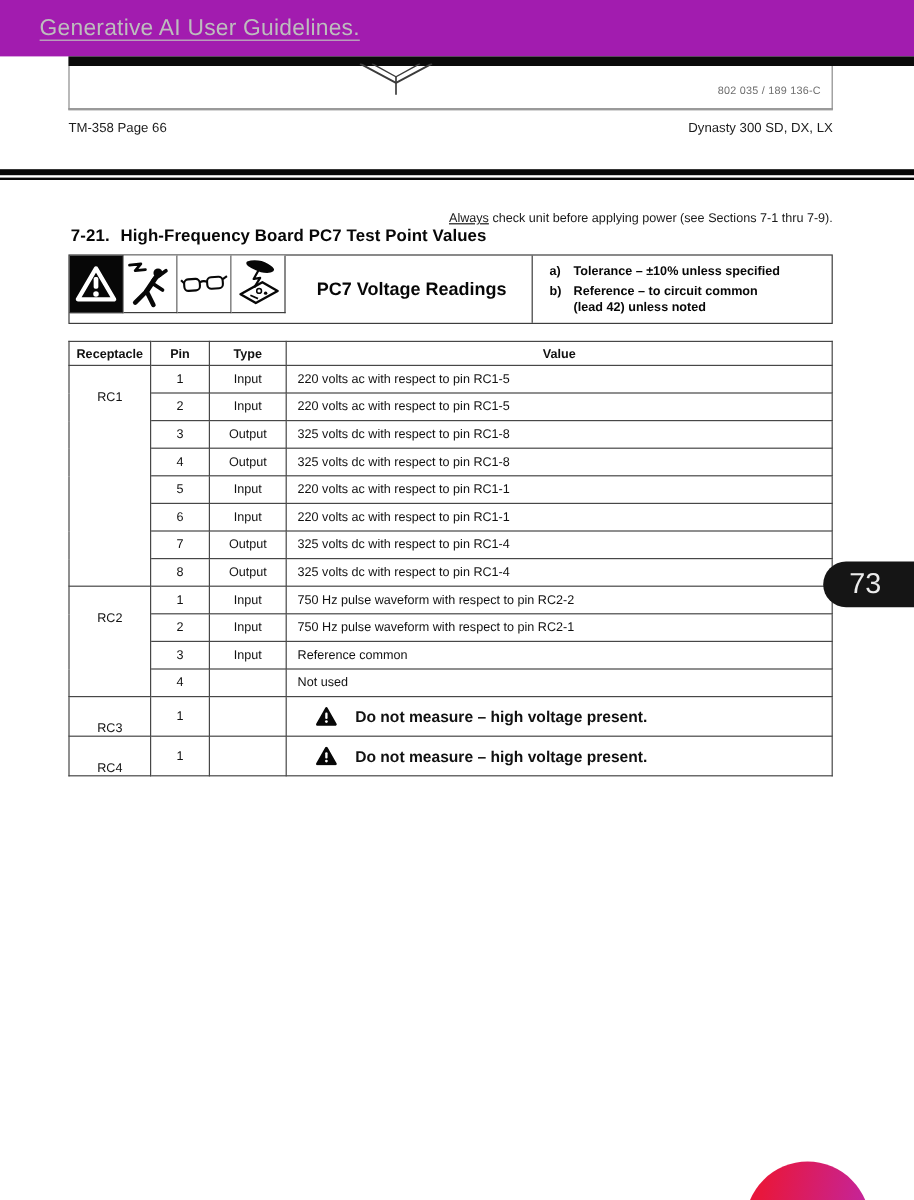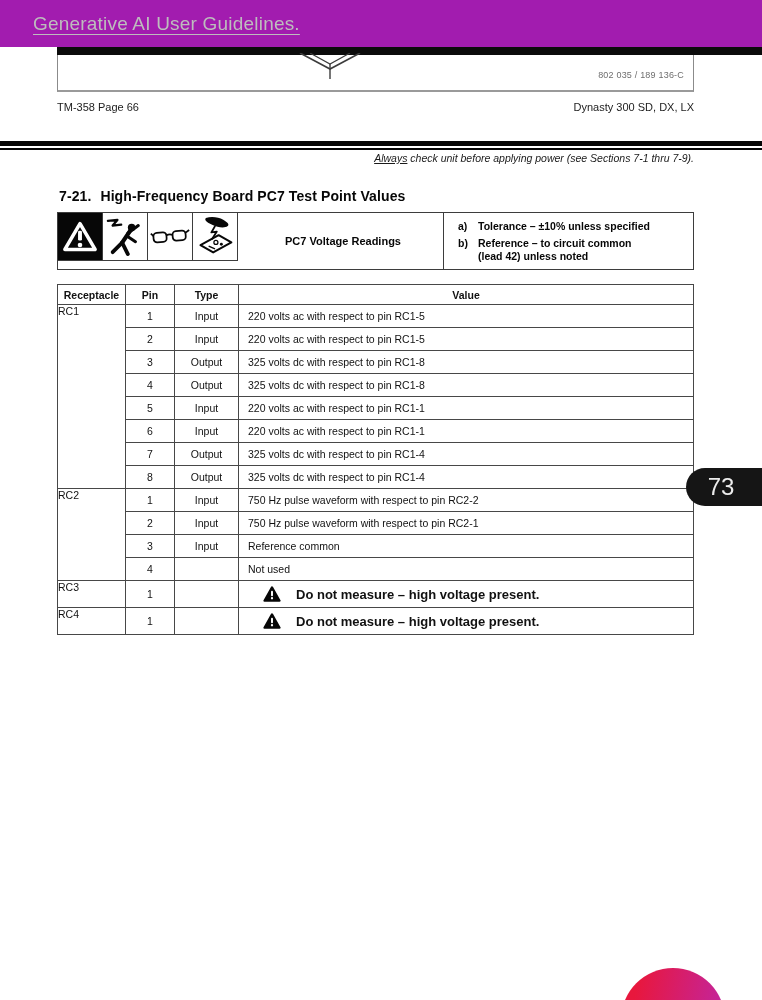--- a/index.html
+++ b/index.html
@@ -40,22 +40,22 @@
   .doc-footer-left { position: absolute; left: 57px; top: 101px; font-size: 11px; color: #1c1c1c; }
   .doc-footer-right { position: absolute; right: 68px; top: 101px; font-size: 11px; color: #1c1c1c; }
 
   
   .page-divider {
     position: absolute; left: 0; top: 141px; width: 762px; height: 9px;
     border-top: 5px solid #050505; border-bottom: 2px solid #050505; background: #fff;
   }
 
   .notice {
-    position: absolute; right: 68px; top: 152px; font-size: 10.5px;
-    font-style: italic; color: #1a1a1a;
+    position: absolute; right: 68px; top: 176px; font-size: 10.5px;
+    color: #1a1a1a;
   }
   .notice .u { text-decoration: underline; }
 
   .heading {
     position: absolute; left: 59px; top: 188px; font-size: 14px; font-weight: 700;
     color: #070707; letter-spacing: 0.1px;
   }
   .heading .ht { margin-left: 9px; text-align: right; }
 
   
@@ -66,39 +66,39 @@
   .tiles { position: absolute; left: 0; top: 0; display: flex; }
   .tile {
     width: 45px; height: 48px; border-right: 1px solid #3d3d3d;
     border-bottom: 1px solid #3d3d3d; background: #fff;
     display: flex; align-items: center; justify-content: center;
   }
   .tile-dark { background: #070707; }
   .box-title {
     position: absolute; left: 184px; top: 0; width: 202px; height: 56px;
     display: flex; align-items: center; justify-content: center;
-    font-size: 11px; font-weight: 700; color: #070707;
+    font-size: 15px; font-weight: 700; color: #070707;
   }
   .notes-cell {
     position: absolute; right: 0; top: 0; width: 250px; height: 56px;
     border-left: 1px solid #3d3d3d; padding: 7px 8px 0 14px;
   }
   .note { display: flex; font-size: 10.5px; font-weight: 700; color: #070707; margin-bottom: 4px; line-height: 1.25; }
   .note .nl { width: 20px; flex: 0 0 20px; }
 
   
   .tp-table {
     position: absolute; left: 57px; top: 284px; width: 637px;
     border-collapse: collapse; font-size: 10.5px; color: #111;
   }
   .tp-table th, .tp-table td { border: 1px solid #474747; }
   .tp-table th { height: 20px; font-size: 10.5px; font-weight: 700; text-align: center; }
   .tp-table td { height: 23px; }
   td.c { text-align: center; }
-  td.rcpt { text-align: left; vertical-align: top; padding-top: 0; }
+  td.rcpt { text-align: center; vertical-align: top; padding-top: 20px; }
   td.val { padding-left: 9px; text-align: left; }
   tr.warn-row td { height: 27px; }
   .warn-wrap { display: flex; align-items: center; padding-left: 24px; gap: 15px; }
   .warn-text { font-weight: 700; font-size: 13px; }
   .warn-tri { flex: 0 0 auto; display: block; }
 
   
   .page-badge {
     position: absolute; right: 0; top: 468px; width: 76px; height: 38px;
     background: #151515; border-radius: 25px 0 0 25px;

